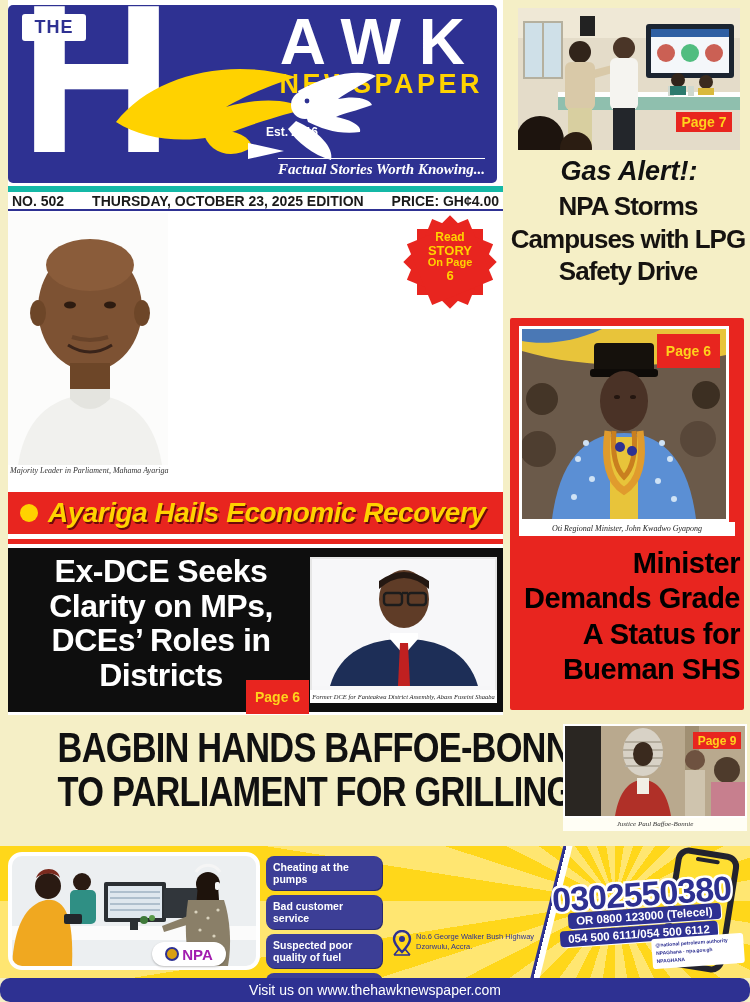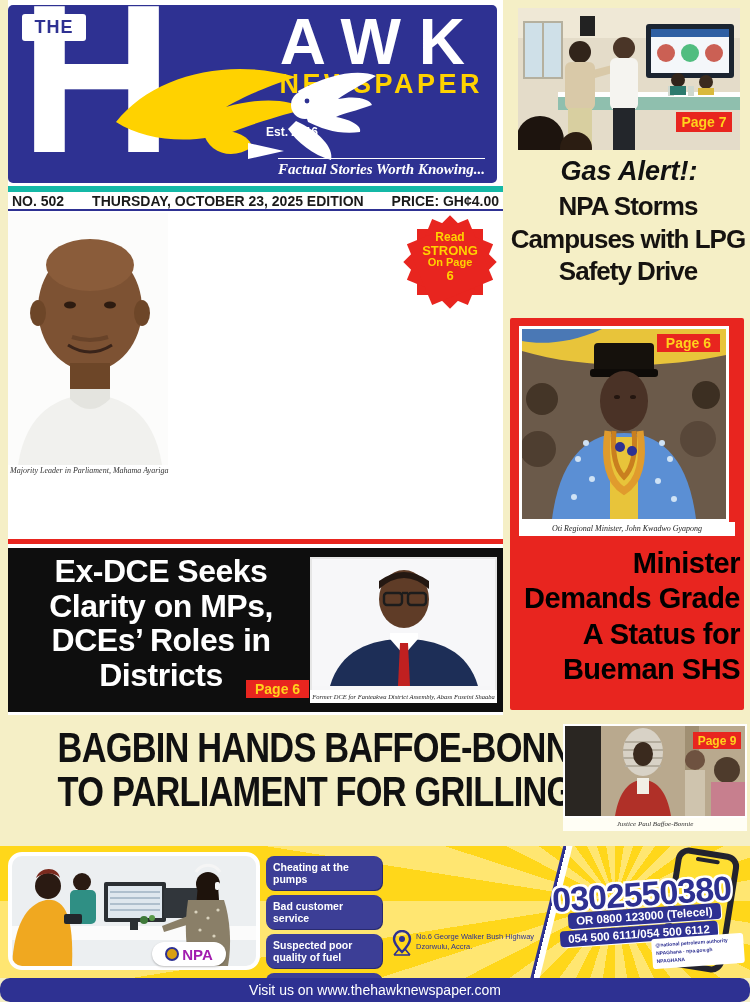--- a/index.html
+++ b/index.html
@@ -46,21 +46,21 @@
   .banner-dot{width:18px;height:18px;border-radius:50%;background:#ffd200;margin-right:10px;}
   .banner-text{color:#ffd200;font-size:28px;font-weight:900;font-style:italic;
                text-shadow:1.5px 1.5px 0 #6e0a0a;letter-spacing:-0.5px;}
   .red-rule{left:8px;top:539px;width:495px;height:5px;background:#e8251f;}
 
   
   .dce-box{left:8px;top:548px;width:495px;height:164px;background:#0e0e0e;}
   .dce-headline{position:absolute;left:8px;top:6px;width:290px;text-align:center;color:#ffffff;
                 font-size:32px;font-weight:800;line-height:1.08;letter-spacing:-0.5px;}
   .pbadge{background:#e8251f;color:#ffd21c;font-weight:bold;font-size:14px;
-          padding:1px 9px;display:inline-block;}
+          padding:9px 9px;display:inline-block;}
   .dce-photo{position:absolute;left:302px;top:9px;width:183px;height:131px;background:#f6f6f8;
              border:2px solid #e6e6e6;}
   .dce-cap{position:absolute;left:302px;top:142px;width:187px;height:13px;background:#ffffff;
            font-family:"Liberation Serif",serif;font-style:italic;font-size:6.5px;color:#222;
            text-align:center;line-height:13px;white-space:nowrap;overflow:hidden;}
 
   
   .gas-photo{left:518px;top:8px;width:222px;height:142px;overflow:hidden;}
   .gas-kicker{left:510px;top:156px;width:238px;text-align:center;font-size:27px;font-weight:800;
               font-style:italic;color:#111;}
@@ -177,26 +177,30 @@
   <div class="abs lead-caption">Majority Leader in Parliament, Mahama Ayariga</div>
 
 
   <div class="abs starburst">
     <div class="star-sq" style="transform:rotate(0deg);"></div>
     <div class="star-sq" style="transform:rotate(22.5deg);"></div>
     <div class="star-sq" style="transform:rotate(45deg);"></div>
     <div class="star-sq" style="transform:rotate(67.5deg);"></div>
     <div class="star-txt">
       <div style="font-size:12px;">Read</div>
-      <div style="font-size:13px;">STRONG</div>
+      <div style="font-size:13px;">STORY</div>
       <div style="font-size:11px;">On Page</div>
       <div style="font-size:13px;">6</div>
     </div>
   </div>
 
+  <div class="abs red-banner">
+    <span class="banner-dot"></span>
+    <span class="banner-text">Ayariga Hails Economic Recovery</span>
+  </div>
   <div class="abs red-rule"></div>
 
   <div class="abs dce-box">
     <div class="dce-headline">Ex-DCE Seeks Clarity on MPs, DCEs’ Roles in Districts</div>
     <div class="pbadge" style="position:absolute;left:238px;top:132px;">Page 6</div>
     <div class="dce-photo">
       <svg width="179" height="127" viewBox="0 0 179 127">
         <rect width="179" height="127" fill="#f7f7f9"></rect>
         <ellipse cx="92" cy="40" rx="25" ry="29" fill="#5f3c27"></ellipse>
         <path d="M67,30 Q92,8 117,30 L117,22 Q92,4 67,22 Z" fill="#241812"></path>

